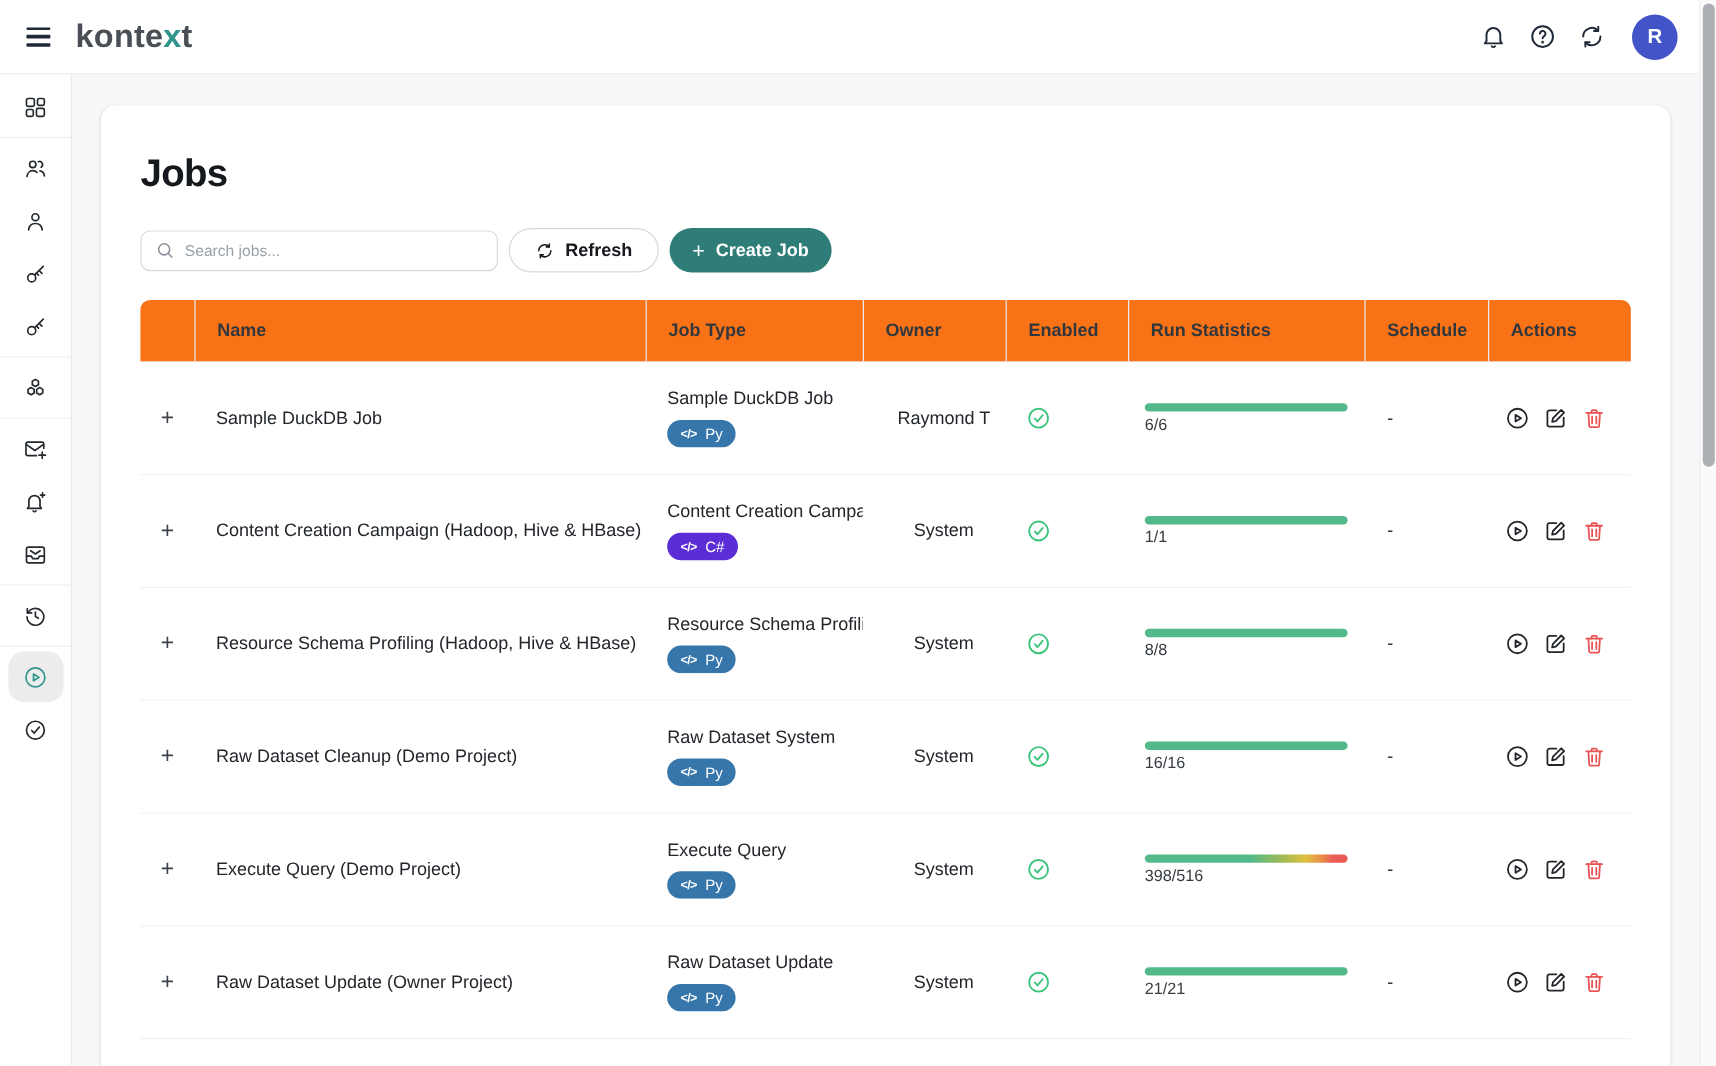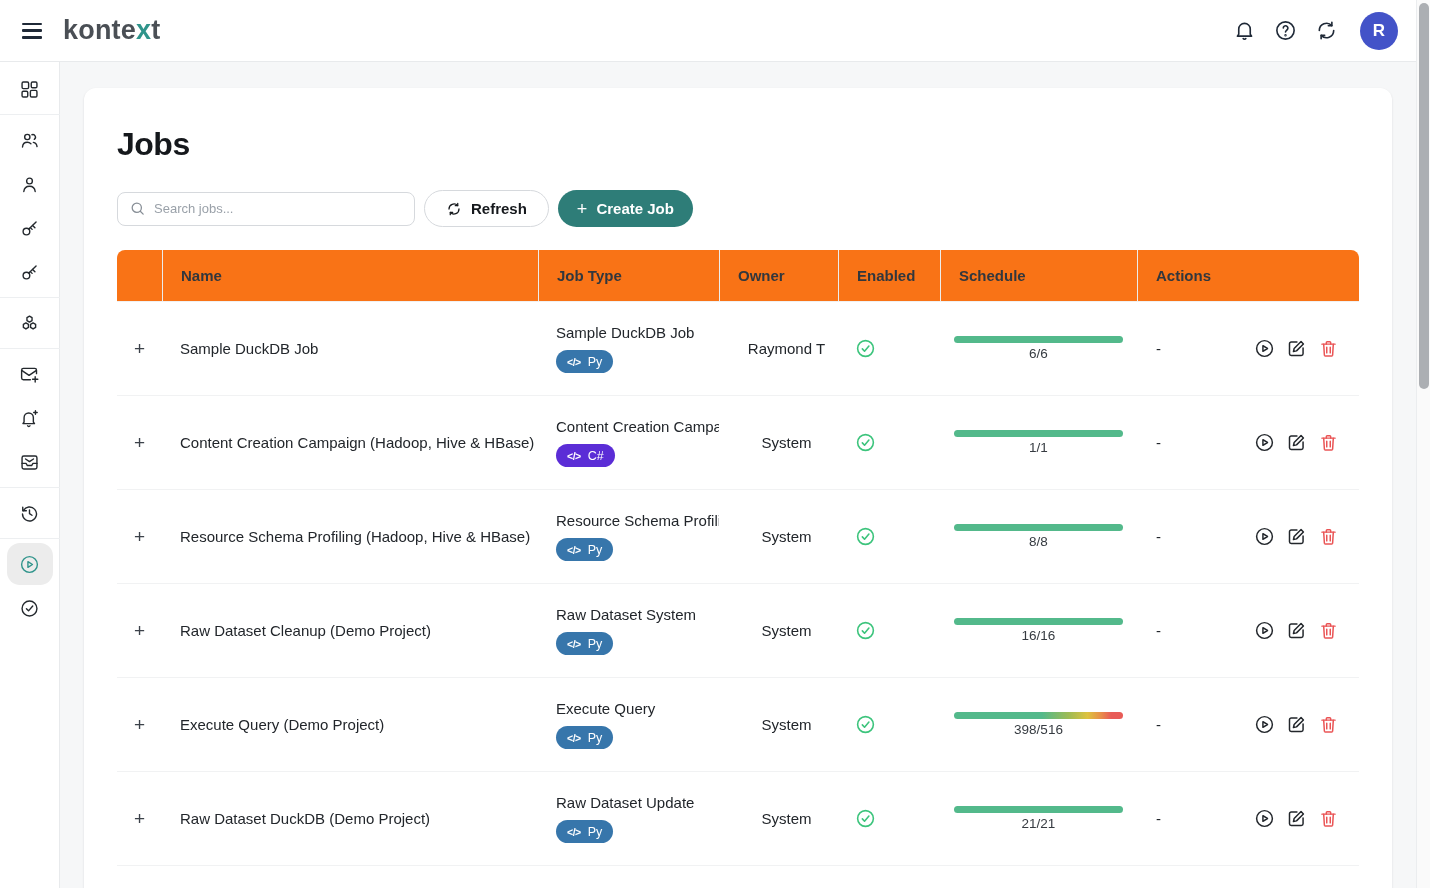--- a/index.html
+++ b/index.html
@@ -72,21 +72,21 @@
     font-family:inherit; }
   .td-name { padding-left:18px; }
   .td-type { padding-left:18px; display:flex; flex-direction:column; gap:9px; overflow:hidden; }
   .type-name { white-space:nowrap; overflow:hidden; }
   .badge { align-self:flex-start; display:inline-flex; align-items:center; gap:7px; height:23px;
     padding:0 11px; border-radius:12px; color:#fff; font-size:12.5px; }
   .code-glyph { font-size:10.5px; font-weight:bold; letter-spacing:-.5px; }
   .td-owner { padding-left:16px;text-align:center; }
   .td-enabled { padding-left:17px; }
   .td-enabled svg { width:21px; height:21px; color:var(--green); }
-  .td-stats { padding:0 14px; display:flex; flex-direction:column; align-items:center; gap:3px; }
+  .td-stats { padding:0 14px; display:flex; flex-direction:column; align-items:flex-start; gap:3px; }
   .bar { width:100%; height:7px; border-radius:4px; }
   .bar-label { font-size:13.5px; color:#363b41; }
   .td-schedule { padding-left:19px; }
   .td-actions { padding-left:14px; display:flex; align-items:center; gap:11px; }
   .action-btn { width:21px; height:21px; background:none; border:none; padding:0; cursor:pointer; color:#22262b; }
   .action-btn svg { width:100%; height:100%; }
   .action-btn.delete { color:var(--red); }
 
   
   .scrollbar { position:absolute; right:0; top:0; width:14px; height:888px; background:#fafafa;
@@ -277,20 +277,21 @@
       </button>
     </div>
 
     <div class="table">
       <div class="thead" id="thead">
           <div class="th"></div>
           <div class="th divided">Name</div>
           <div class="th divided">Job Type</div>
           <div class="th divided">Owner</div>
           <div class="th divided">Enabled</div>
+          <div class="th divided">Run Statistics</div>
           <div class="th divided">Schedule</div>
           <div class="th divided">Actions</div>
         </div>
       <div id="rows">
           <div class="tr">
     <div class="td-expand">
       <button class="expand-btn">+</button>
     </div>
     <div class="td-name">Sample DuckDB Job</div>
     <div class="td-type">
@@ -520,21 +521,21 @@
                     <path d="M6.5 7l.8 12.6a1 1 0 0 0 1 .9h7.4a1 1 0 0 0 1-.9L17.5 7"></path>
                     <path d="M10 10.5v6.5M14 10.5v6.5"></path>
                   </svg></span>
       </button>
     </div>
   </div>
           <div class="tr">
     <div class="td-expand">
       <button class="expand-btn">+</button>
     </div>
-    <div class="td-name">Raw Dataset DuckDB (Demo Project)</div>
+    <div class="td-name">Raw Dataset Update (Owner Project)</div>
     <div class="td-type">
       <div class="type-name">Raw Dataset Update</div>
       <span class="badge" style="background: rgb(55, 118, 171);">
         <span class="code-glyph">&lt;/&gt;</span>
         <span>Py</span>
       </span>
     </div>
     <div class="td-owner">System</div>
     <div class="td-enabled">
       <span><svg viewBox="0 0 24 24" fill="none" stroke="currentColor" stroke-width="1.8" stroke-linecap="round" stroke-linejoin="round">

